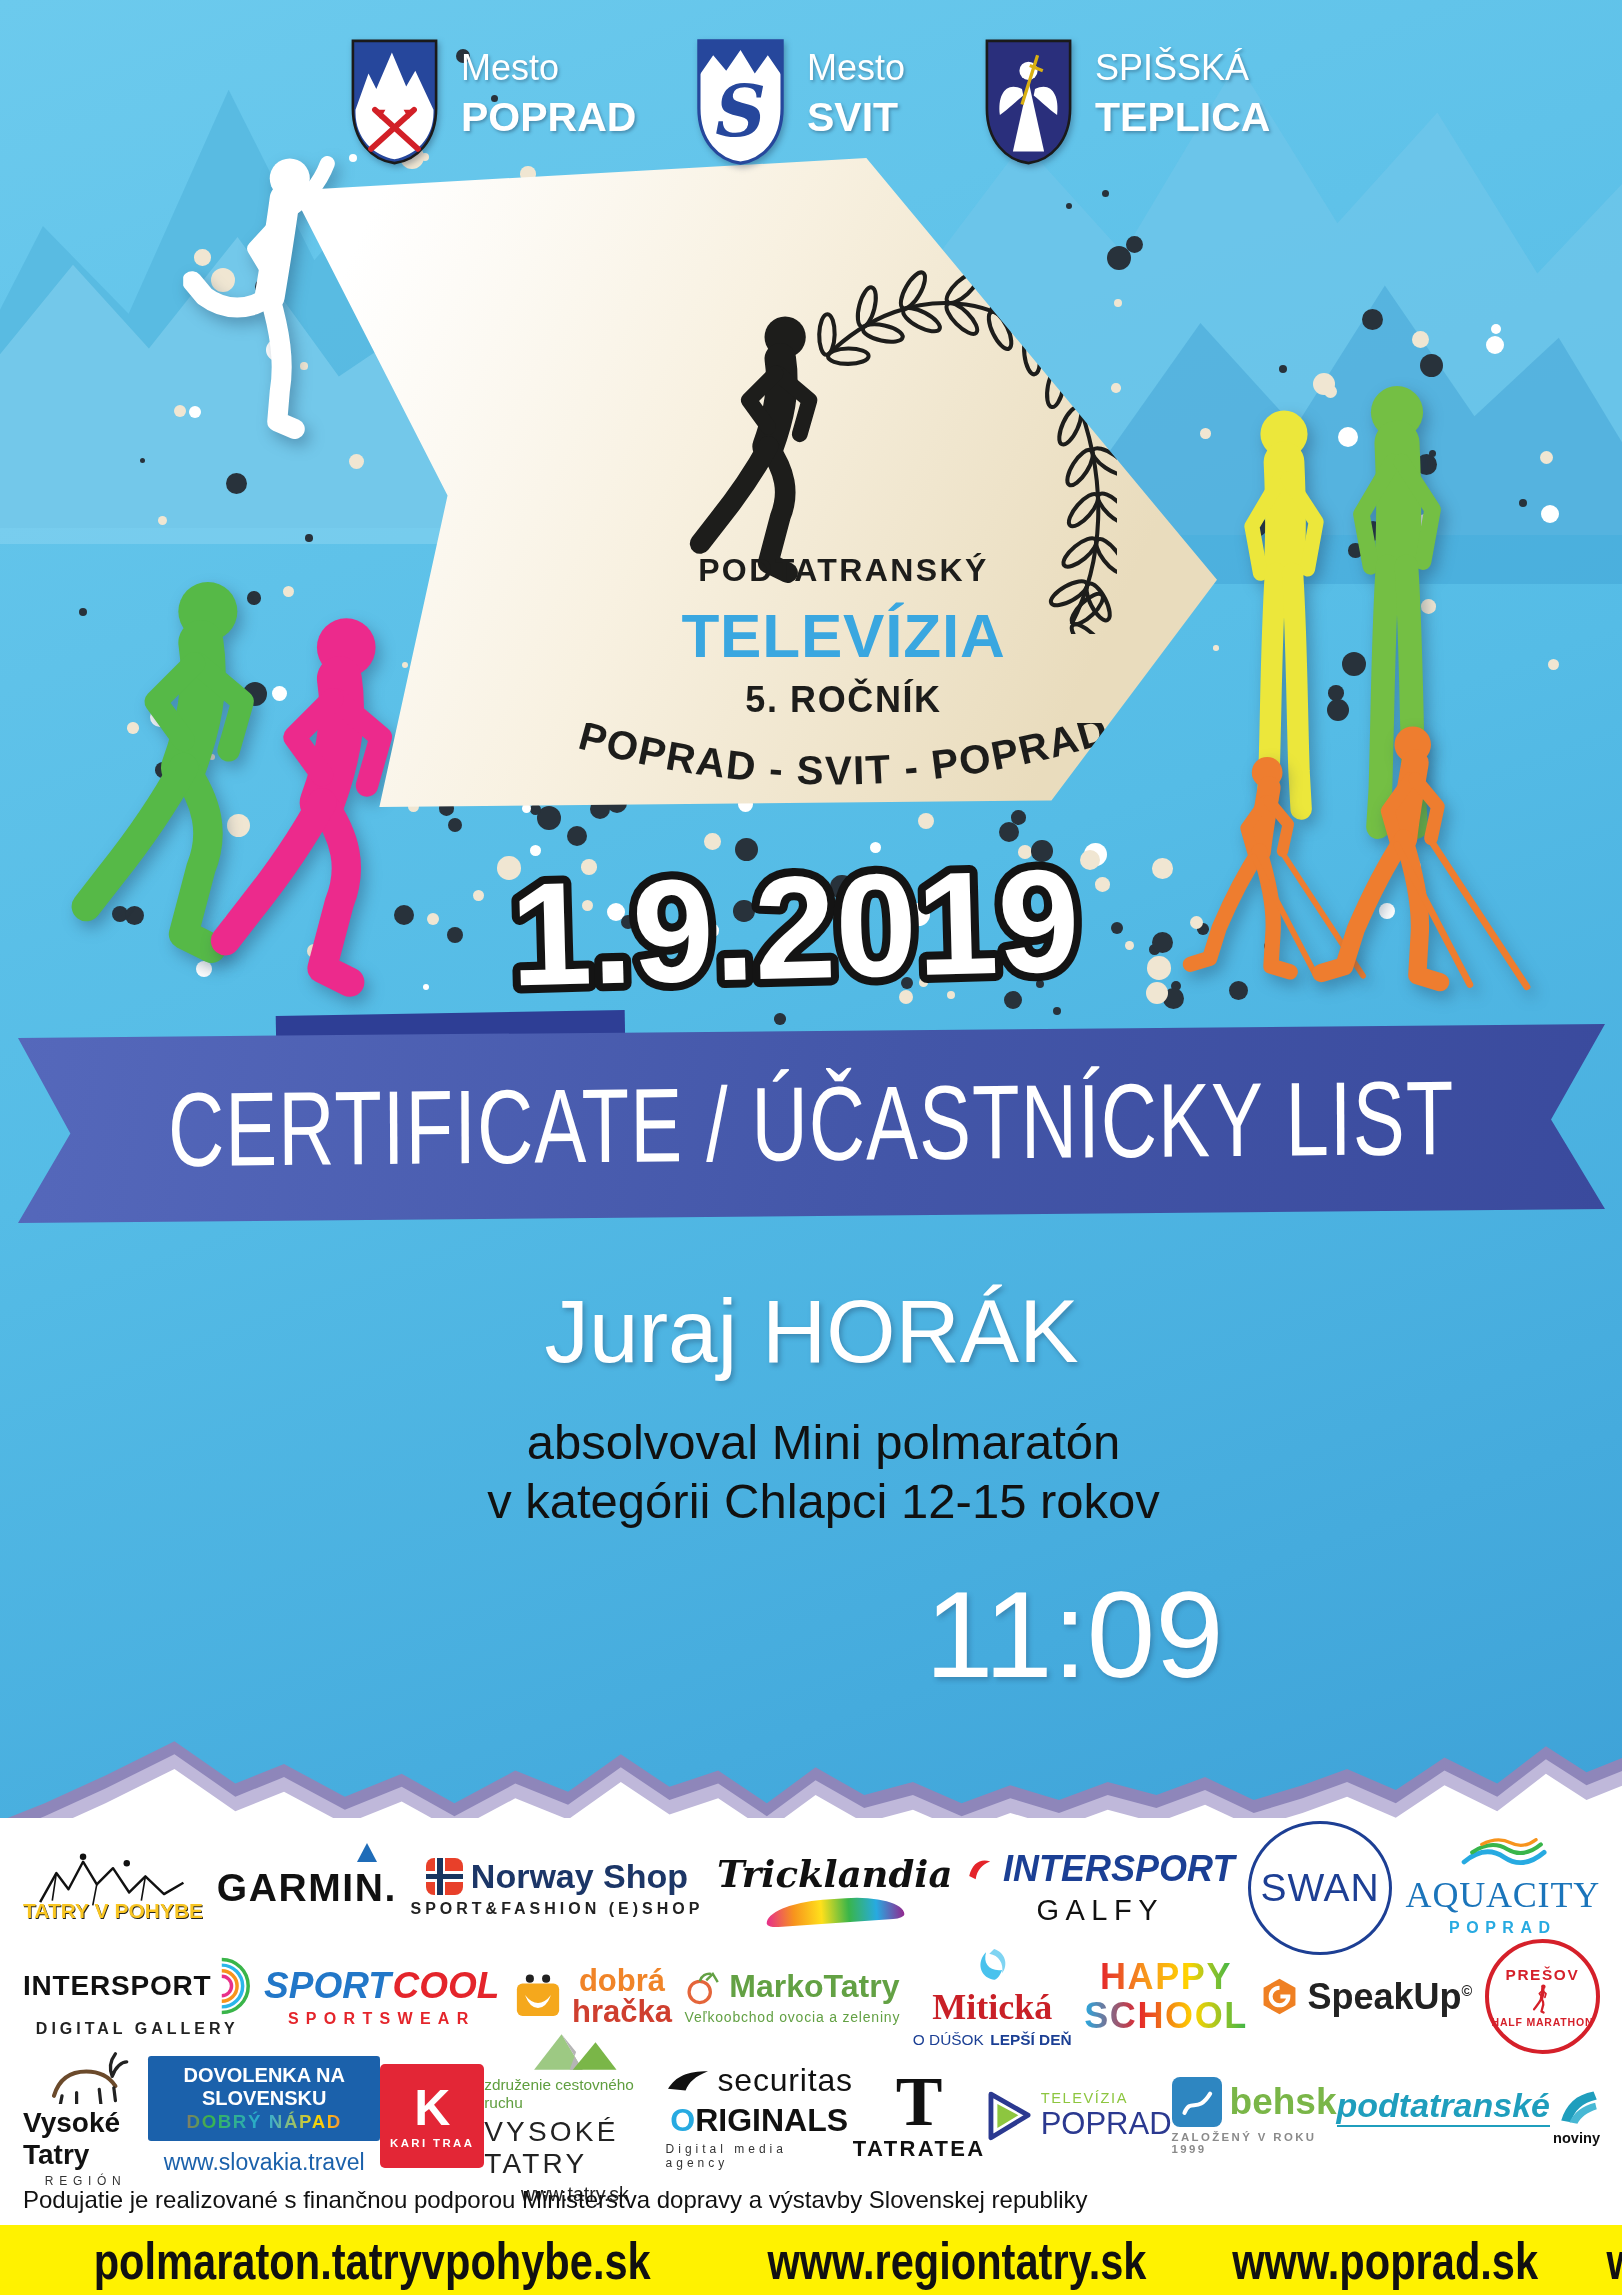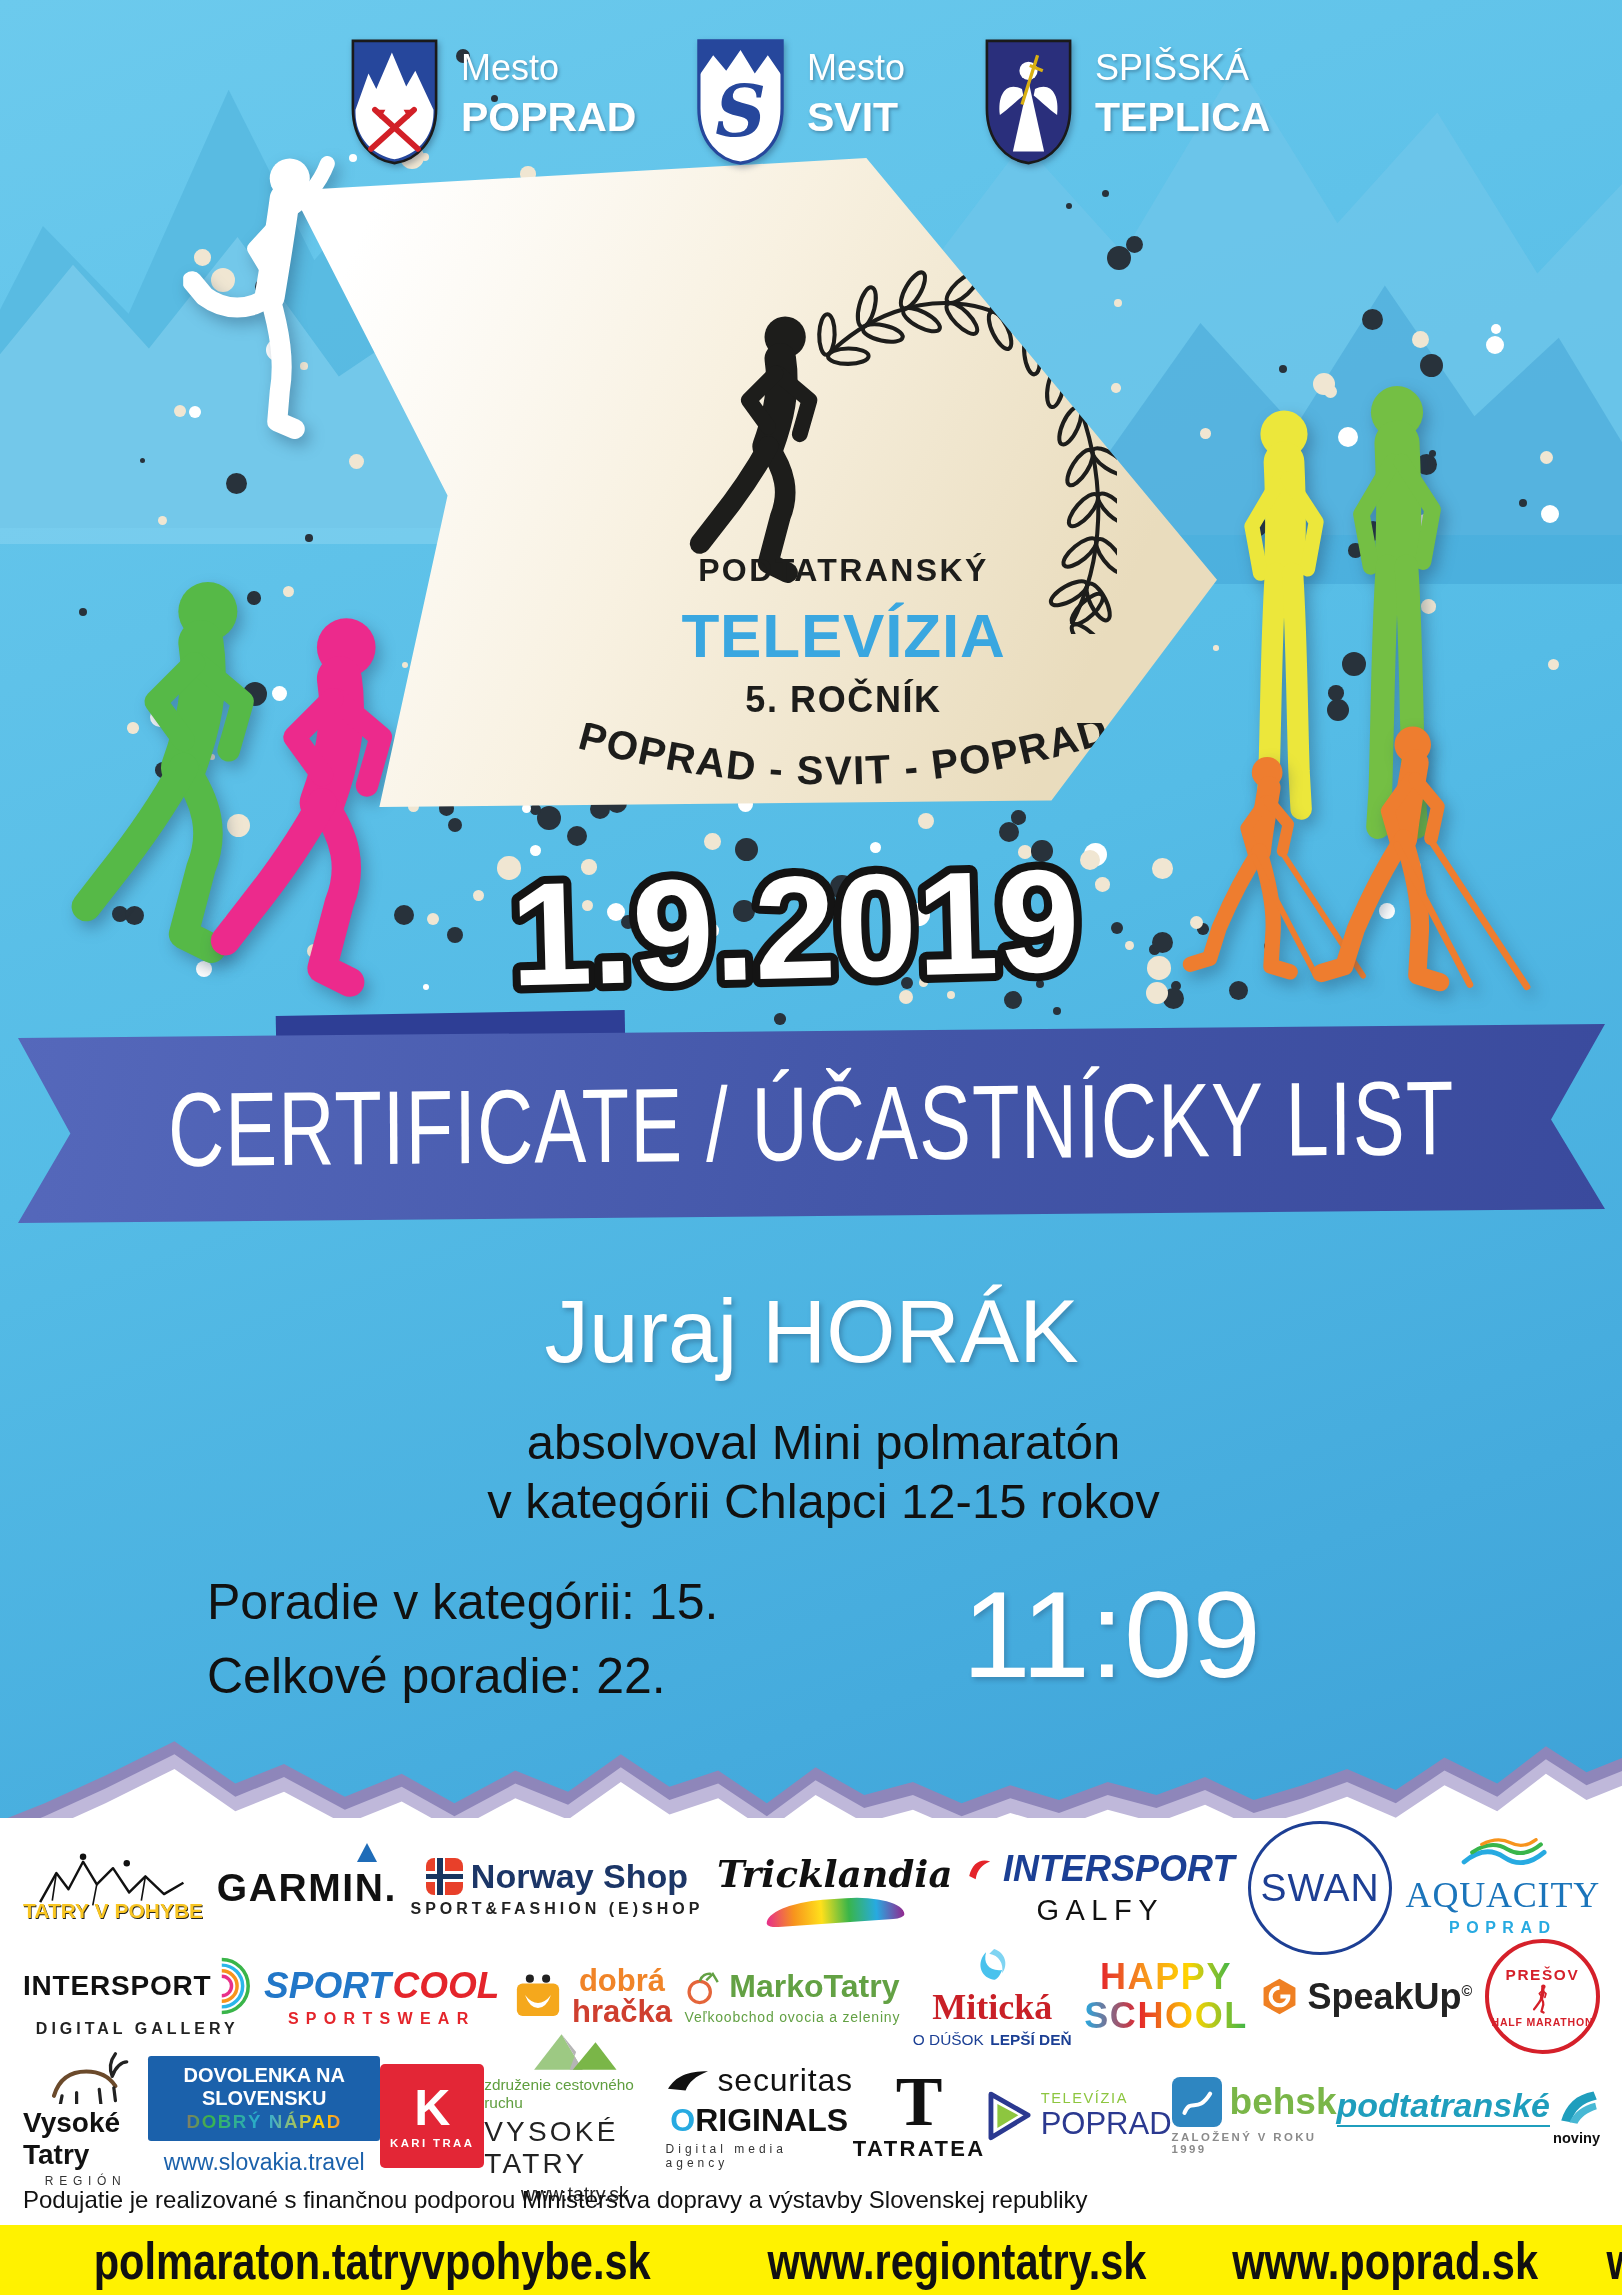--- a/index.html
+++ b/index.html
@@ -46,21 +46,21 @@
           clip-path:polygon(0 7%,100% 0%,96.6% 48%,100% 93%,0 100%,3.3% 55%);
           display:flex;align-items:center;justify-content:center;
           filter:drop-shadow(0 8px 11.4px rgba(20,45,90,.35));}
   .ribbon span{font-size:105px;color:#fff;white-space:nowrap;letter-spacing:1.6px;
                transform:scaleX(.74) rotate(-.4deg);}
   
   .pname{left:0;top:1280px;width:1623px;text-align:center;font-size:89px;color:#fff;z-index:6;
          text-shadow:2.4px 3.2px 4.9px rgba(30,60,95,.35);}
   .presult{left:12px;top:1413px;width:1623px;text-align:center;font-size:49px;line-height:1.2;color:#111;z-index:6;}
   .ranks{left:207px;top:1566px;font-size:50px;color:#111;line-height:1.47;z-index:6;}
-  .time{left:925px;top:1564px;width:373px;text-align:center;font-size:123px;color:#fff;z-index:6;
+  .time{left:925px;top:1564px;width:373px;text-align:left;font-size:123px;color:#fff;z-index:6;
         text-shadow:2.4px 3.2px 4.9px rgba(30,60,95,.3);}
   
   .ridge{left:0;top:1725px;width:1623px;height:140px;z-index:7;}
   .sponsors{left:0;top:1818px;width:1623px;height:410px;background:#fff;z-index:8;}
   .srow{position:absolute;left:23px;width:1577px;display:flex;align-items:center;
         justify-content:space-between;z-index:9;}
   .r1{top:1835px;height:105px;}
   .r2{top:1946px;height:101px;}
   .r3{top:2055px;height:122px;}
   .logo{display:flex;flex-direction:column;align-items:center;justify-content:center;gap:3.2px;}
@@ -527,30 +527,20 @@
   <div class="abs ribbon-fold"></div>
   <div class="abs ribbon">
     <span>CERTIFICATE / ÚČASTNÍCKY LIST</span>
   </div>
 
   <div class="abs pname">Juraj HORÁK</div>
   <div class="abs presult">
     <div>absolvoval Mini polmaratón</div>
     <div>v kategórii Chlapci 12-15 rokov</div>
   </div>
-  <div class="abs ranks">
-    <div>
-      <span>Poradie v kategórii:</span>
-      <span>15.</span>
-    </div>
-    <div>
-      <span>Celkové poradie:</span>
-      <span>22.</span>
-    </div>
-  </div>
   <div class="abs time">11:09</div>
 
   <svg class="abs ridge" viewBox="0 0 2000 172" preserveAspectRatio="none">
     <g>
       <path fill="#8e86ba" d="M0,118 L55,96 130,62 215,20 290,72 350,48 425,88 495,60 560,96 635,56 700,82 765,36 825,76 885,56 945,96 1005,52 1065,86 1125,70 1185,96 1245,74 1305,92 1365,70 1425,86 1485,64 1545,92 1605,74 1660,54 1720,80 1780,40 1845,72 1905,26 1955,58 2000,40 L2000,172 L0,172 Z"></path>
       <path fill="#bfb8da" transform="translate(0,16)" d="M0,118 L55,96 130,62 215,20 290,72 350,48 425,88 495,60 560,96 635,56 700,82 765,36 825,76 885,56 945,96 1005,52 1065,86 1125,70 1185,96 1245,74 1305,92 1365,70 1425,86 1485,64 1545,92 1605,74 1660,54 1720,80 1780,40 1845,72 1905,26 1955,58 2000,40 L2000,172 L0,172 Z"></path>
       <path fill="#ffffff" transform="translate(0,34)" d="M0,118 L55,96 130,62 215,20 290,72 350,48 425,88 495,60 560,96 635,56 700,82 765,36 825,76 885,56 945,96 1005,52 1065,86 1125,70 1185,96 1245,74 1305,92 1365,70 1425,86 1485,64 1545,92 1605,74 1660,54 1720,80 1780,40 1845,72 1905,26 1955,58 2000,40 L2000,172 L0,172 Z"></path>
     </g>
   </svg>
 

